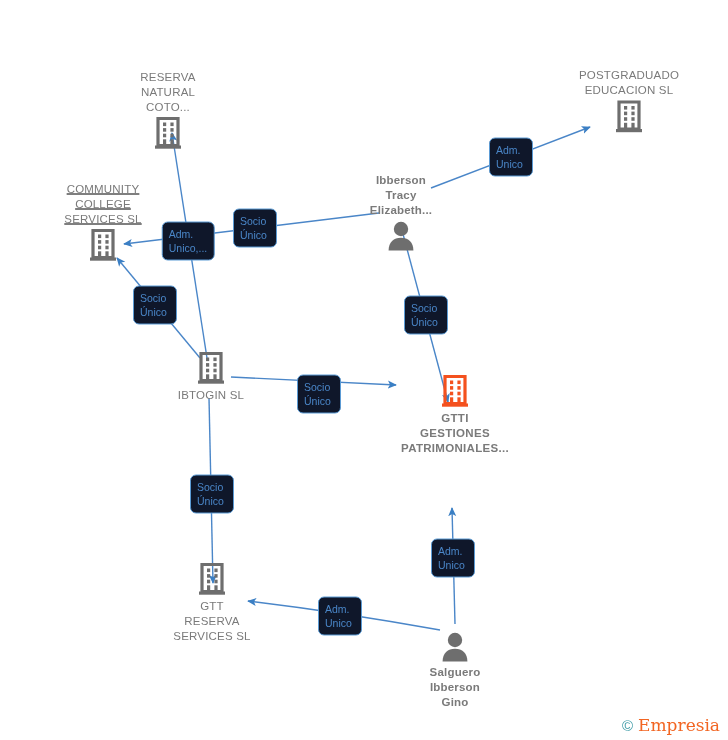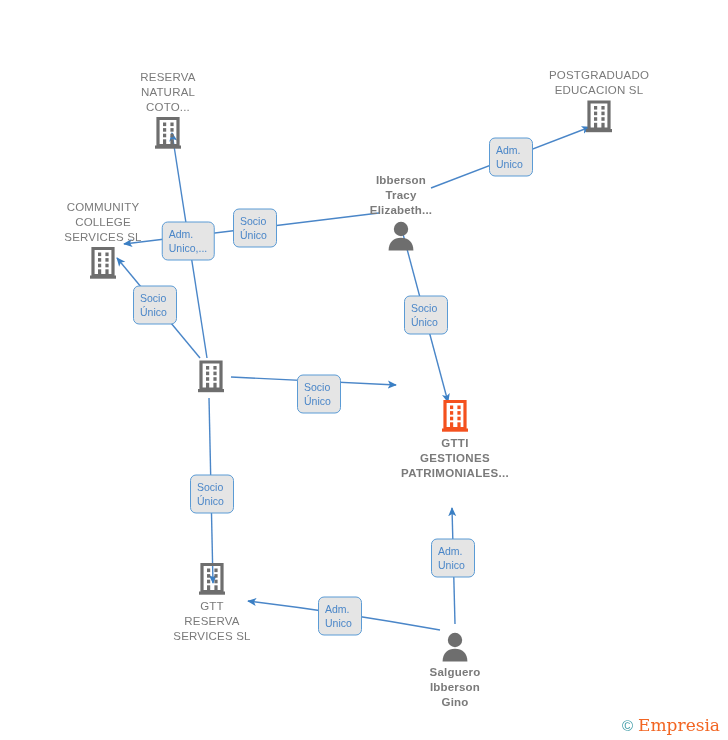--- a/index.html
+++ b/index.html
@@ -54,21 +54,21 @@
     font-weight: bold;
     letter-spacing: 0.3px;
   }
   .node.person .node-caption {
     font-weight: bold;
   }
   .edge-label {
     position: absolute;
     transform: translate(-50%, -50%);
     box-sizing: border-box;
-    background: #e5e5e5;
+    background: #0f172a;
     border: 1.3px solid #5b9bd5;
     border-radius: 6px;
     color: #4a86c8;
     font-size: 10.5px;
     line-height: 14px;
     padding: 4px 6px 5px 6px;
     text-align: left;
     white-space: pre-line;
     min-width: 44px;
   }
@@ -128,37 +128,37 @@
             <rect x="17.4" y="6" width="3.2" height="3.6" fill="#6e6e6e"></rect>
             <rect x="10" y="11.6" width="3.2" height="3.6" fill="#6e6e6e"></rect>
             <rect x="17.4" y="11.6" width="3.2" height="3.6" fill="#6e6e6e"></rect>
             <rect x="10" y="17.2" width="3.2" height="3.6" fill="#6e6e6e"></rect>
             <rect x="17.4" y="17.2" width="3.2" height="3.6" fill="#6e6e6e"></rect>
             <rect x="10" y="22.8" width="3.2" height="6.2" fill="#6e6e6e"></rect>
             <rect x="17.4" y="22.8" width="3.2" height="6.2" fill="#6e6e6e"></rect>
             <rect x="2" y="29" width="26" height="3.2" fill="#6e6e6e"></rect>
           </svg></span>
       </div>
-      <div class="node" style="left: 599px; top: 101px;">
+      <div class="node" style="left: 629px; top: 101px;">
         <span class="node-caption above">POSTGRADUADO
 EDUCACION SL</span>
         <span class="node-icon"><svg width="30" height="34" viewBox="0 0 30 34">
             <path d="M5 2 H25 V29 H5 Z" fill="none" stroke="#6e6e6e" stroke-width="3.2"></path>
             <rect x="10" y="6" width="3.2" height="3.6" fill="#6e6e6e"></rect>
             <rect x="17.4" y="6" width="3.2" height="3.6" fill="#6e6e6e"></rect>
             <rect x="10" y="11.6" width="3.2" height="3.6" fill="#6e6e6e"></rect>
             <rect x="17.4" y="11.6" width="3.2" height="3.6" fill="#6e6e6e"></rect>
             <rect x="10" y="17.2" width="3.2" height="3.6" fill="#6e6e6e"></rect>
             <rect x="17.4" y="17.2" width="3.2" height="3.6" fill="#6e6e6e"></rect>
             <rect x="10" y="22.8" width="3.2" height="6.2" fill="#6e6e6e"></rect>
             <rect x="17.4" y="22.8" width="3.2" height="6.2" fill="#6e6e6e"></rect>
             <rect x="2" y="29" width="26" height="3.2" fill="#6e6e6e"></rect>
           </svg></span>
       </div>
-      <div class="node" style="left: 103px; top: 240px;">
+      <div class="node" style="left: 103px; top: 222px; text-decoration: underline;">
         <span class="node-caption above">COMMUNITY
 COLLEGE
 SERVICES  SL</span>
         <span class="node-icon"><svg width="30" height="34" viewBox="0 0 30 34">
             <path d="M5 2 H25 V29 H5 Z" fill="none" stroke="#6e6e6e" stroke-width="3.2"></path>
             <rect x="10" y="6" width="3.2" height="3.6" fill="#6e6e6e"></rect>
             <rect x="17.4" y="6" width="3.2" height="3.6" fill="#6e6e6e"></rect>
             <rect x="10" y="11.6" width="3.2" height="3.6" fill="#6e6e6e"></rect>
             <rect x="17.4" y="11.6" width="3.2" height="3.6" fill="#6e6e6e"></rect>
             <rect x="10" y="17.2" width="3.2" height="3.6" fill="#6e6e6e"></rect>
@@ -183,22 +183,23 @@
             <rect x="10" y="6" width="3.2" height="3.6" fill="#6e6e6e"></rect>
             <rect x="17.4" y="6" width="3.2" height="3.6" fill="#6e6e6e"></rect>
             <rect x="10" y="11.6" width="3.2" height="3.6" fill="#6e6e6e"></rect>
             <rect x="17.4" y="11.6" width="3.2" height="3.6" fill="#6e6e6e"></rect>
             <rect x="10" y="17.2" width="3.2" height="3.6" fill="#6e6e6e"></rect>
             <rect x="17.4" y="17.2" width="3.2" height="3.6" fill="#6e6e6e"></rect>
             <rect x="10" y="22.8" width="3.2" height="6.2" fill="#6e6e6e"></rect>
             <rect x="17.4" y="22.8" width="3.2" height="6.2" fill="#6e6e6e"></rect>
             <rect x="2" y="29" width="26" height="3.2" fill="#6e6e6e"></rect>
           </svg></span>
-      </div>
-      <div class="node focal" style="left: 455px; top: 440px;">
+        <span class="node-caption">IBTOGIN  SL</span>
+      </div>
+      <div class="node focal" style="left: 455px; top: 415px;">
         <span class="node-icon"><svg width="30" height="34" viewBox="0 0 30 34">
             <path d="M5 2 H25 V29 H5 Z" fill="none" stroke="#f4511e" stroke-width="3.2"></path>
             <rect x="10" y="6" width="3.2" height="3.6" fill="#f4511e"></rect>
             <rect x="17.4" y="6" width="3.2" height="3.6" fill="#f4511e"></rect>
             <rect x="10" y="11.6" width="3.2" height="3.6" fill="#f4511e"></rect>
             <rect x="17.4" y="11.6" width="3.2" height="3.6" fill="#f4511e"></rect>
             <rect x="10" y="17.2" width="3.2" height="3.6" fill="#f4511e"></rect>
             <rect x="17.4" y="17.2" width="3.2" height="3.6" fill="#f4511e"></rect>
             <rect x="10" y="22.8" width="3.2" height="6.2" fill="#f4511e"></rect>
             <rect x="17.4" y="22.8" width="3.2" height="6.2" fill="#f4511e"></rect>

